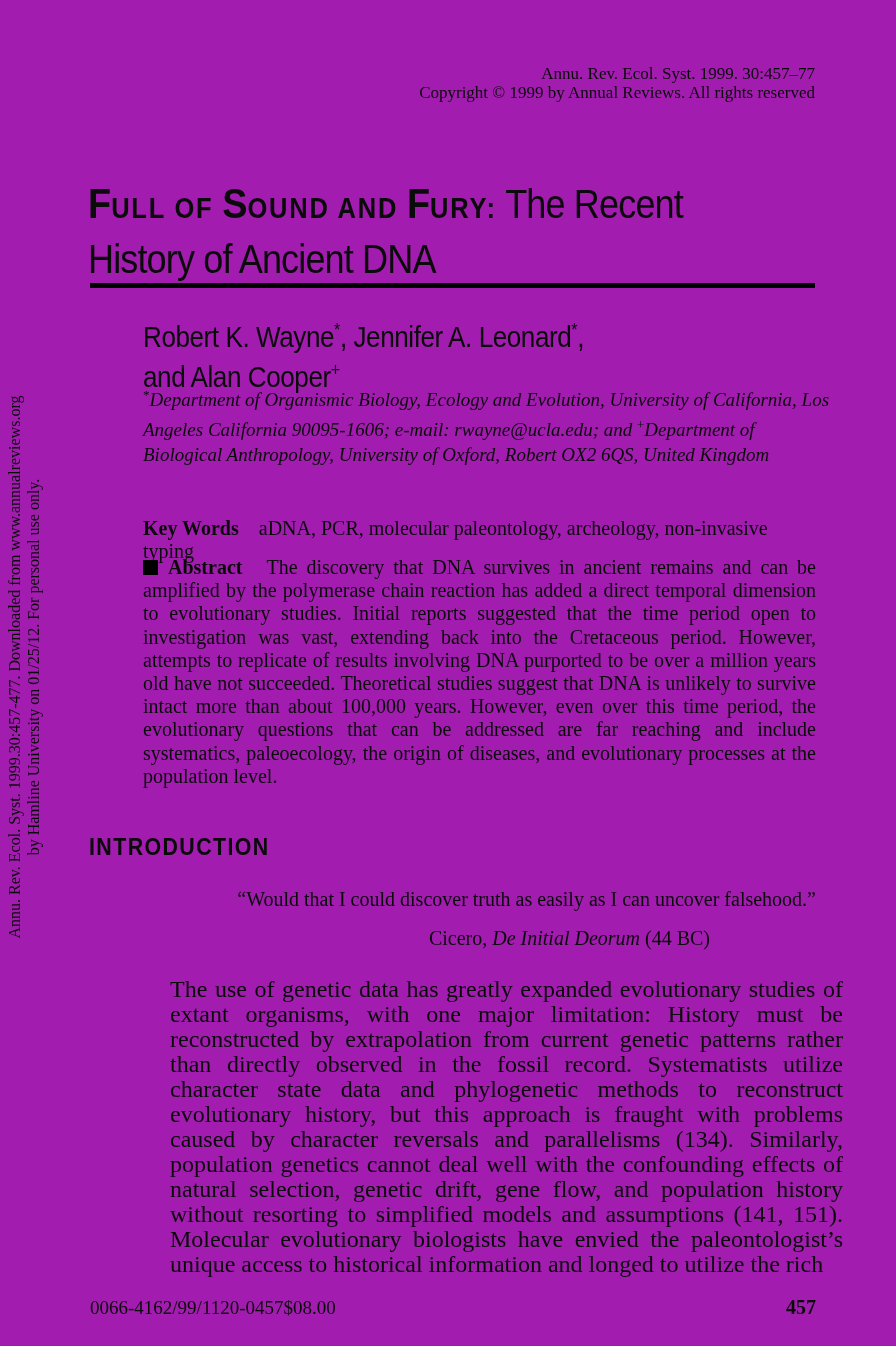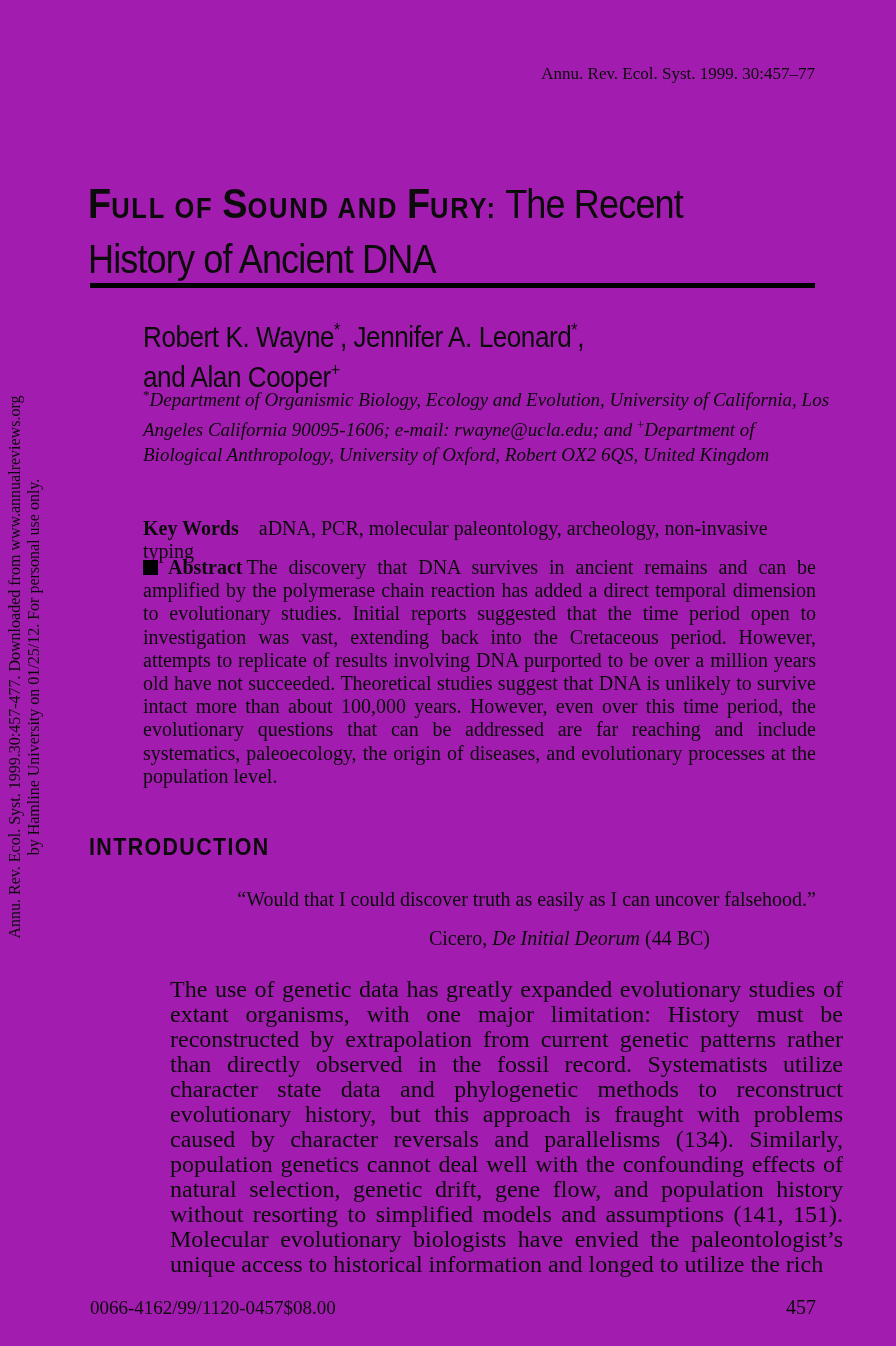--- a/index.html
+++ b/index.html
@@ -97,21 +97,21 @@
     text-align: justify;
   }
   .abstract .square {
     display: inline-block;
     width: 15px;
     height: 15px;
     background: #000;
     margin-right: 10px;
     vertical-align: -1px;
   }
-  .abstract .ab-label { font-weight: 700; margin-right: 4px; }
+  .abstract .ab-label { font-weight: 700; margin-right: 24px; }
 
   
   .intro-heading {
     position: absolute;
     left: 89px;
     top: 834px;
     font-family: "Liberation Sans", sans-serif;
     font-weight: 700;
     font-size: 23px;
     letter-spacing: 1.5px;
@@ -154,21 +154,21 @@
     position: absolute;
     left: 90px;
     top: 1250px;
     width: 726px;
     display: flex;
     justify-content: space-between;
     align-items: baseline;
     font-size: 19px;
     margin-top: 46px;
   }
-  .page-number { font-weight: 400; font-size: 20px; }
+  .page-number { font-weight: 700; font-size: 20px; }
 
   
   .sidebar-imprint {
     position: absolute;
     left: -286px;
     top: 648px;
     width: 620px;
     height: 38px;
     transform: rotate(-90deg);
     text-align: center;
@@ -177,20 +177,21 @@
     white-space: nowrap;
   }
 </style>
 </head>
 <body>
 
 <div class="page">
 
   <div class="header-meta">
     <div>Annu. Rev. Ecol. Syst. 1999. 30:457–77</div>
+    <div>Copyright © 1999 by Annual Reviews. All rights reserved</div>
   </div>
 
   <div class="sidebar-imprint">
     <div>Annu. Rev. Ecol. Syst. 1999.30:457-477. Downloaded from www.annualreviews.org</div>
     <div>by Hamline University on 01/25/12. For personal use only.</div>
   </div>
 
   <div class="title-block">
     <div class="title-line"><span class="t-big">F</span><span class="t-small">ULL OF </span><span class="t-big">S</span><span class="t-small">OUND AND </span><span class="t-big">F</span><span class="t-small">URY:</span><span class="t-reg"> The Recent</span></div>
     <div class="title-line t-reg">History of Ancient DNA</div>

